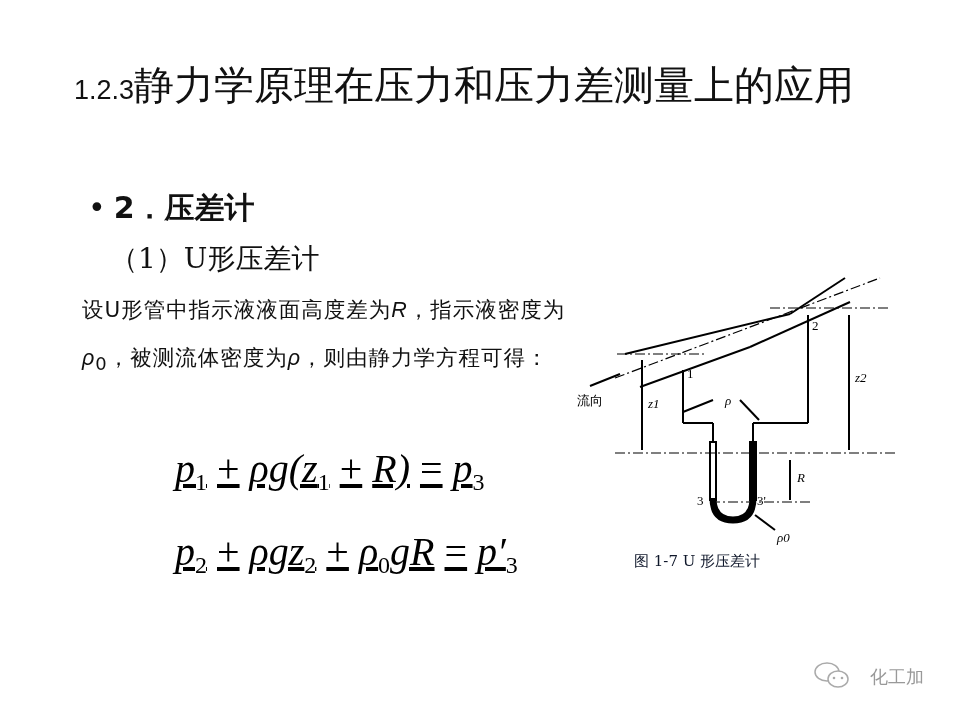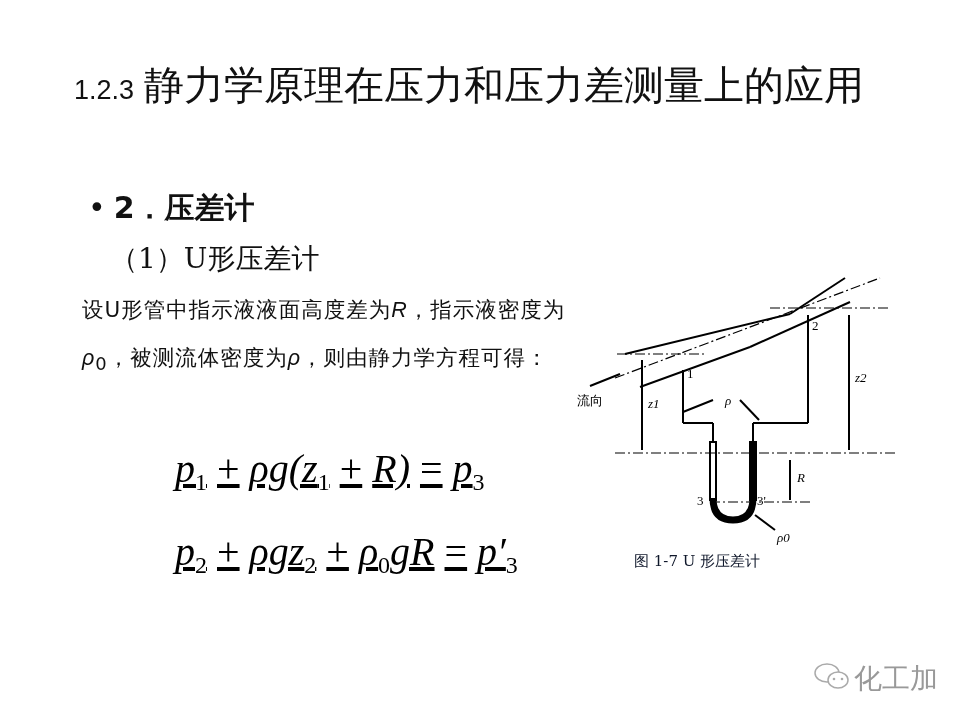--- a/index.html
+++ b/index.html
@@ -1,31 +1,31 @@
 <!DOCTYPE html>
 <html><head>
 <meta charset="utf-8">
 <style>
   html,body{margin:0;padding:0;background:#fff;}
   body{width:960px;height:720px;position:relative;overflow:hidden;font-family:"DejaVu Sans",sans-serif;color:#111;}
   .title{position:absolute;left:74px;top:58px;width:800px;font-size:40px;line-height:54px;font-weight:400;}
-  .title .num{font-family:"Liberation Sans",sans-serif;font-size:27px;margin-right:10px;}
+  .title .num{font-family:"Liberation Sans",sans-serif;font-size:27px;margin-right:0;}
   .bullet{position:absolute;left:88px;top:188px;font-size:30px;font-weight:700;}
   .bullet .dot{font-weight:400;margin-right:8px;}
   .sub{position:absolute;left:98px;top:240px;font-size:28px;font-family:"DejaVu Serif",serif;margin-left:12px;}
   .para{position:absolute;left:82px;top:286px;width:490px;font-size:21.5px;line-height:48px;letter-spacing:1px;}
   .para i{font-family:"Liberation Sans",sans-serif;}
   .eq{position:absolute;font-family:"Liberation Serif",serif;font-style:italic;font-size:40px;color:#000;text-decoration:underline;}
   .eq sub{font-style:normal;font-size:24px;vertical-align:-8px;}
   .eq .op{font-style:normal;margin:0 10px;}
   .eq1{left:175px;top:445px;}
   .eq2{left:175px;top:528px;}
   .figure{position:absolute;left:565px;top:270px;width:340px;height:320px;}
   .caption{position:absolute;left:634px;top:552px;font-size:15px;font-family:"DejaVu Serif",serif;color:#0f172a;}
-  .watermark{position:absolute;left:812px;top:660px;display:flex;align-items:center;gap:2px;color:#999;font-size:28px;}
+  .watermark{position:absolute;left:812px;top:660px;display:flex;align-items:center;gap:18px;color:#999;font-size:18px;}
 </style>
 </head>
 <body>
 
 <div class="title">
   <span class="num">1.2.3</span><span>静力学原理在压力和压力差测量上的应用</span>
 </div>
 
 <div class="bullet">
   <span class="dot">•</span><span>2．压差计</span>

